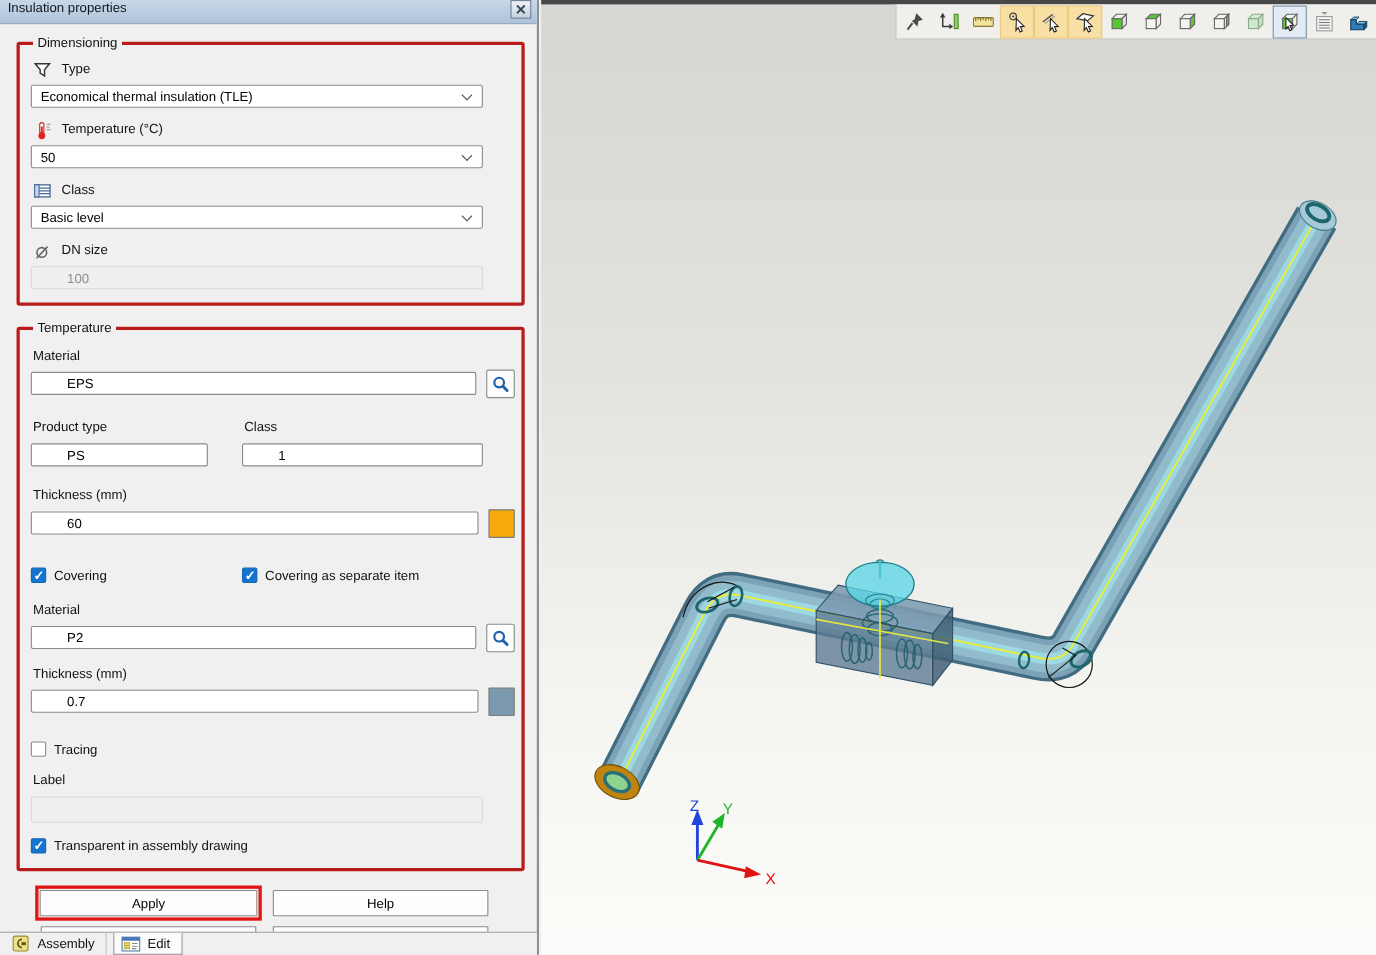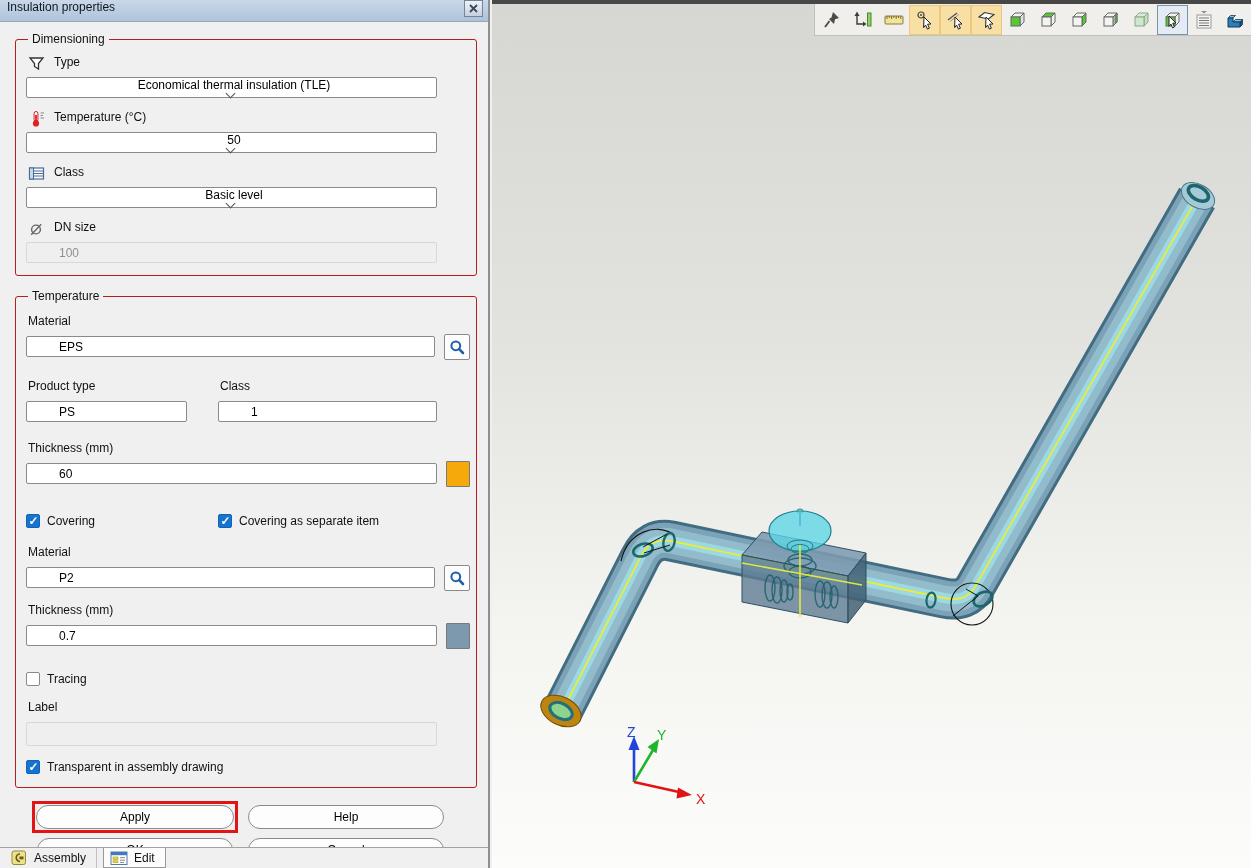--- a/index.html
+++ b/index.html
@@ -22,34 +22,34 @@
     border-bottom:1px solid #93a7bd; color:#0e1620;
   }
   .titlebar .title { flex:1; }
   .close-btn {
     width:19px; height:17px; display:flex; align-items:center; justify-content:center;
     background:linear-gradient(#eef2f7,#c6d1de); border:1px solid #73849a; cursor:default;
   }
   .dlg-content { position:absolute; top:22px; left:0; right:0; bottom:21px; padding:10px 11px 0 12px; }
 
   fieldset.group {
-    border:1px solid #b91c1c; border-radius:3px; margin:0 0 13px 3px;
+    border:3px solid #b91c1c; border-radius:3px; margin:0 0 13px 3px;
     padding:2px 6px 8px 10px;
   }
   fieldset.group legend { padding:0 4px; margin-left:2px; }
 
   .lbl-row { display:flex; gap:9px; margin:7px 0 6px 2px; height:16px; }
   .lbl-row .txt { white-space:nowrap; }
   .icon16 { width:17px; height:17px; flex:0 0 auto; }
 
   .select, .tinput {
     height:21px; background:#fff; border:1px solid #8a8a8a; border-radius:2px;
     display:flex; align-items:center; padding:0 3px 0 8px; color:#000;
   }
-  .select { justify-content:space-between; width:411px; margin-bottom:12px;flex-direction:column; }
+  .select { justify-content:space-between; width:411px; margin-bottom:12px; }
   .tinput { margin-bottom:12px;padding-left:32px; }
   .w411 { width:411px; }
   .disabled { background:#efefef; border-color:#d8d8d8; color:#8f8f8f; }
   .chev { width:7px; height:7px; border-right:1.6px solid #555; border-bottom:1.6px solid #555;
           transform:rotate(45deg); margin:-3px 7px 0 0; }
 
   .hrow { display:flex; align-items:flex-start; gap:9px; }
   .hrow .tinput { flex:1; margin-bottom:0; }
   .sq-btn {
     width:26px; height:26px; margin-top:-2px; background:#fdfdfd; border:1px solid #8a8a8a;
@@ -71,21 +71,21 @@
     position:relative; flex:0 0 auto;
   }
   .cb.checked { background:#1574cf; border-color:#1265b5; }
   .cb.checked::after {
     content:"✓"; position:absolute; left:1.5px; top:-1.5px; color:#fff; font-size:12px; font-weight:bold;
   }
 
   .btn-grid { display:grid; grid-template-columns:206px 196px; column-gap:10px; row-gap:5px;
               margin:6px 0 0 20px; align-items:center; }
   .btn {
-    height:24px; background:#fdfdfd; border:1px solid #8a8a8a; border-radius:12px;
+    height:24px; background:#fdfdfd; border:1px solid #8a8a8a; border-radius:1px;
     font-family:inherit; font-size:12px; color:#000; width:196px;
   }
   .apply-wrap { border:3px solid #e21414; padding:1px; width:206px; }
   .apply-wrap .btn { display:block; width:100%; }
 
   .tabbar {
     position:absolute; left:0; right:0; bottom:0; height:21px; background:#f0f0f0;
     border-top:1px solid #a3a3a3; display:flex; align-items:stretch; padding-left:4px;
   }
   .tab { display:flex; align-items:center; gap:6px; padding:0 10px 0 6px; }

